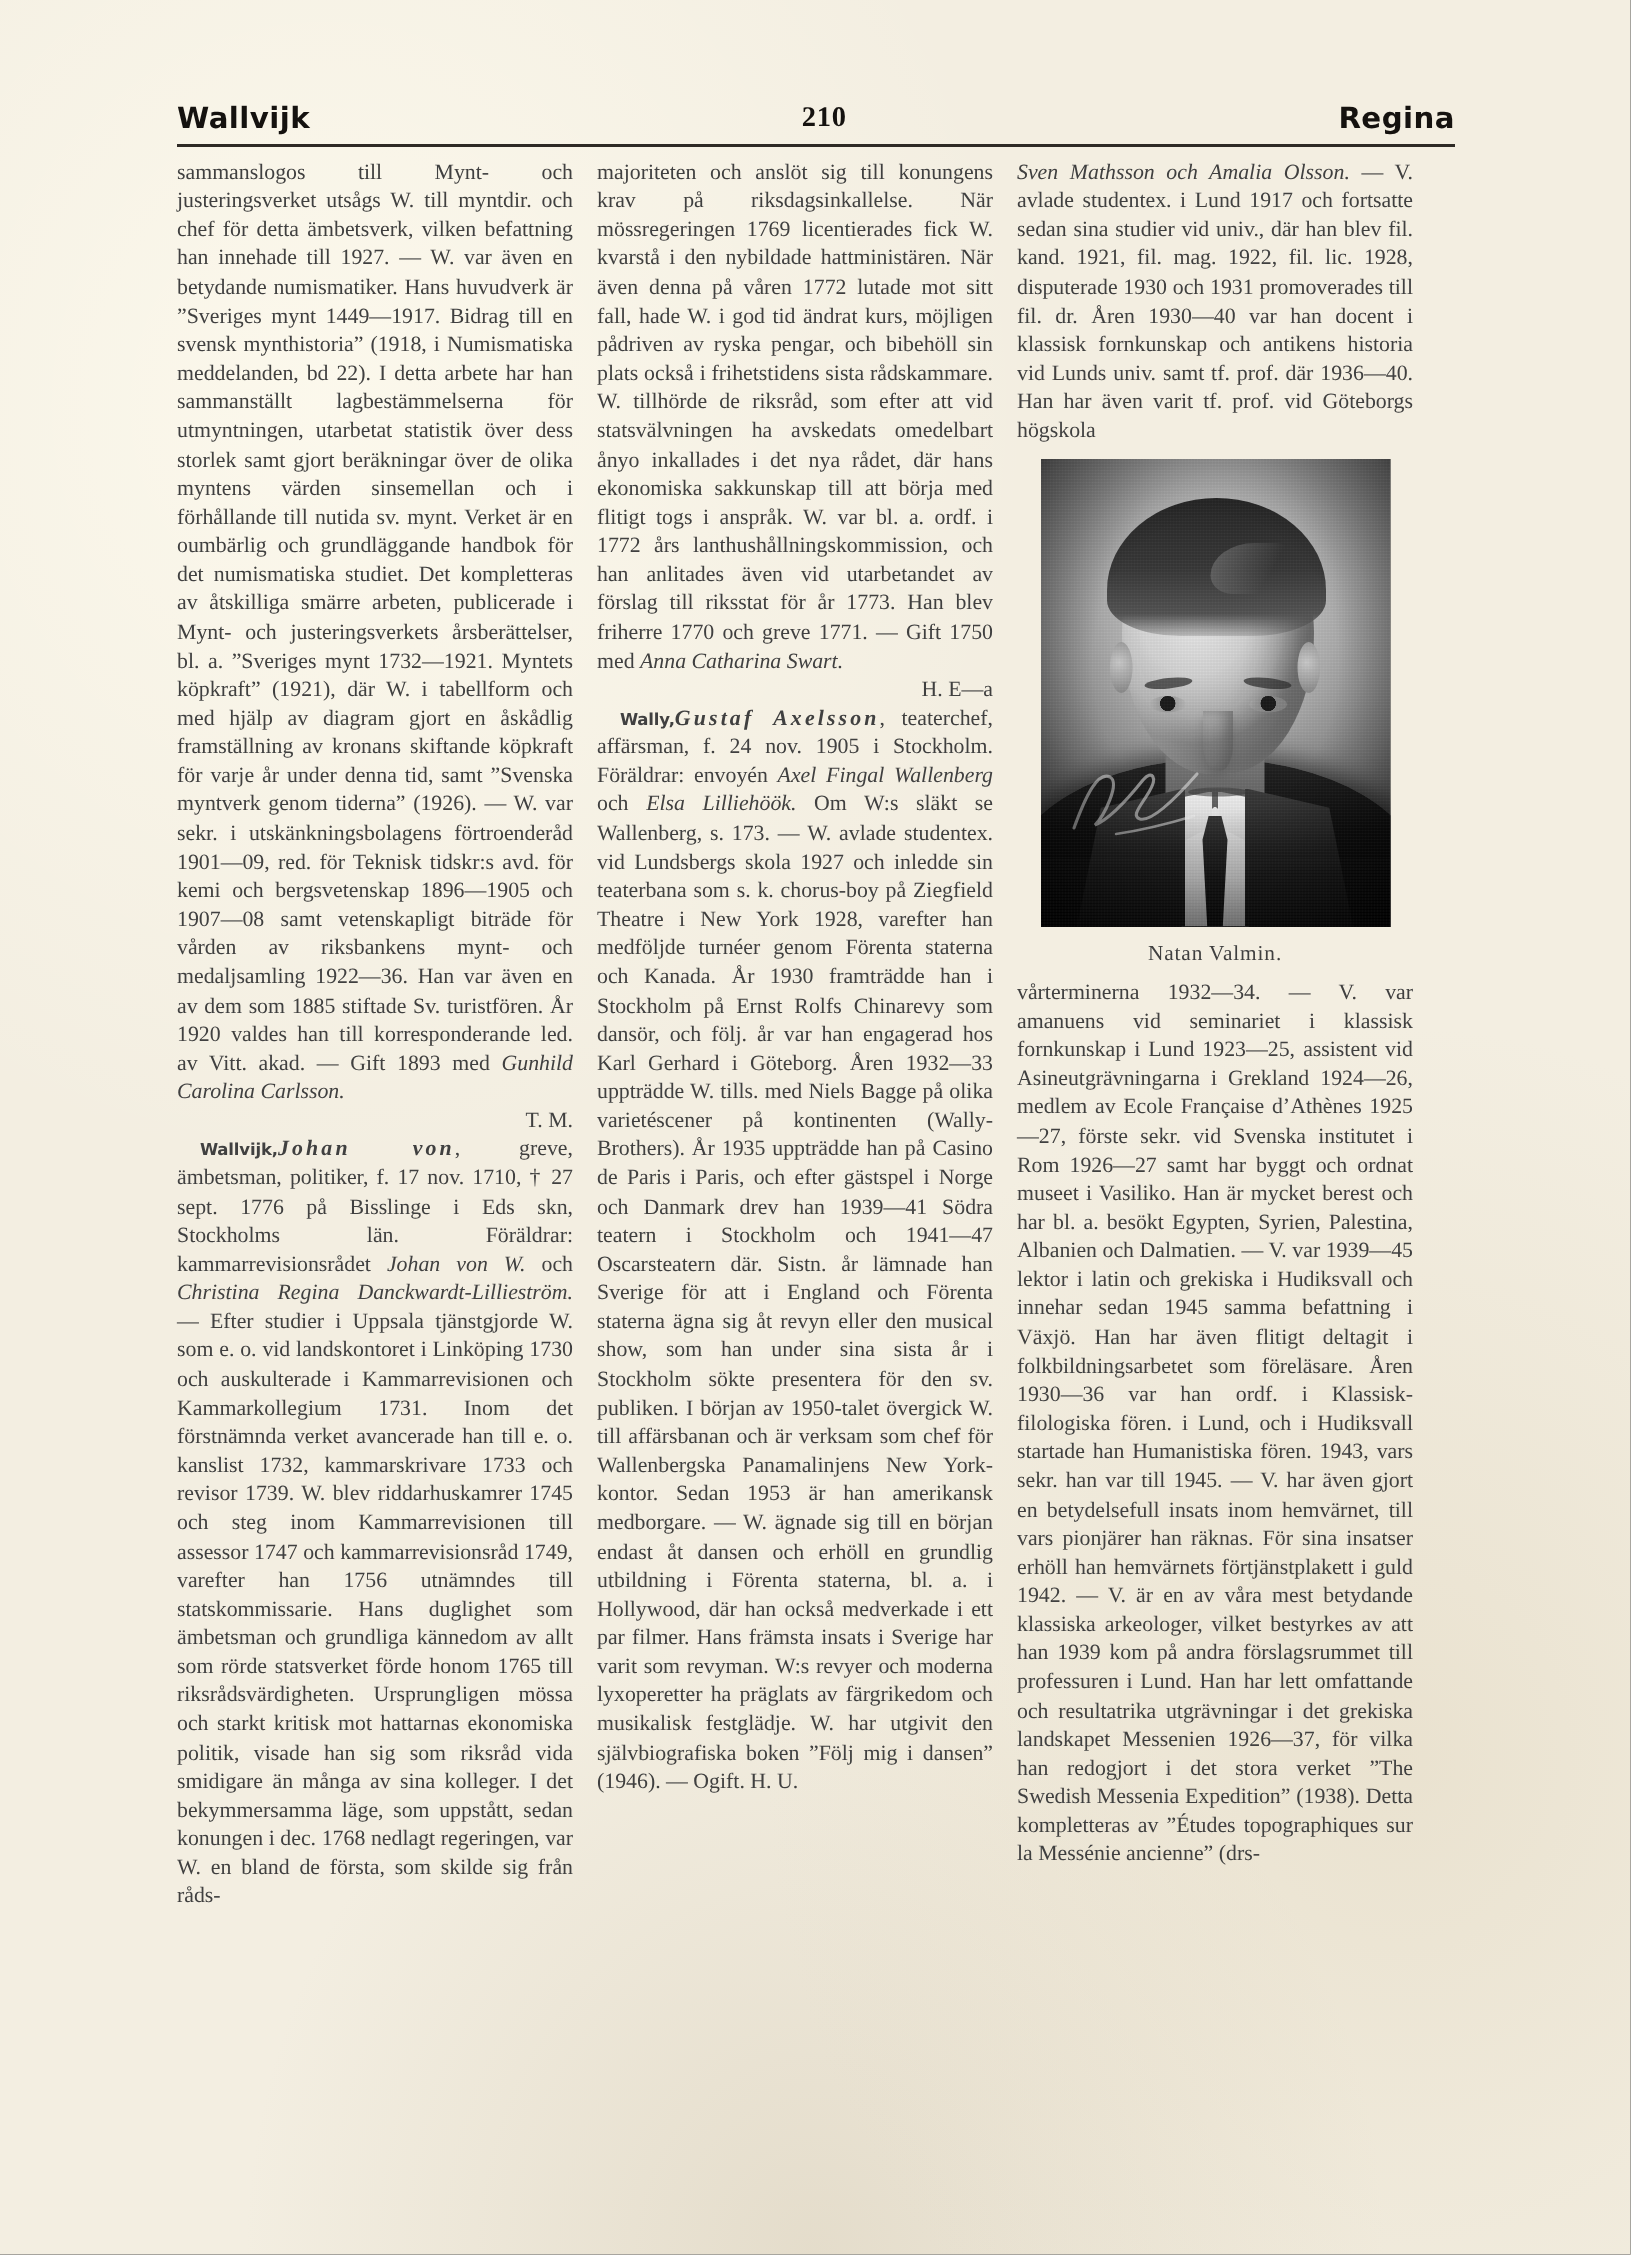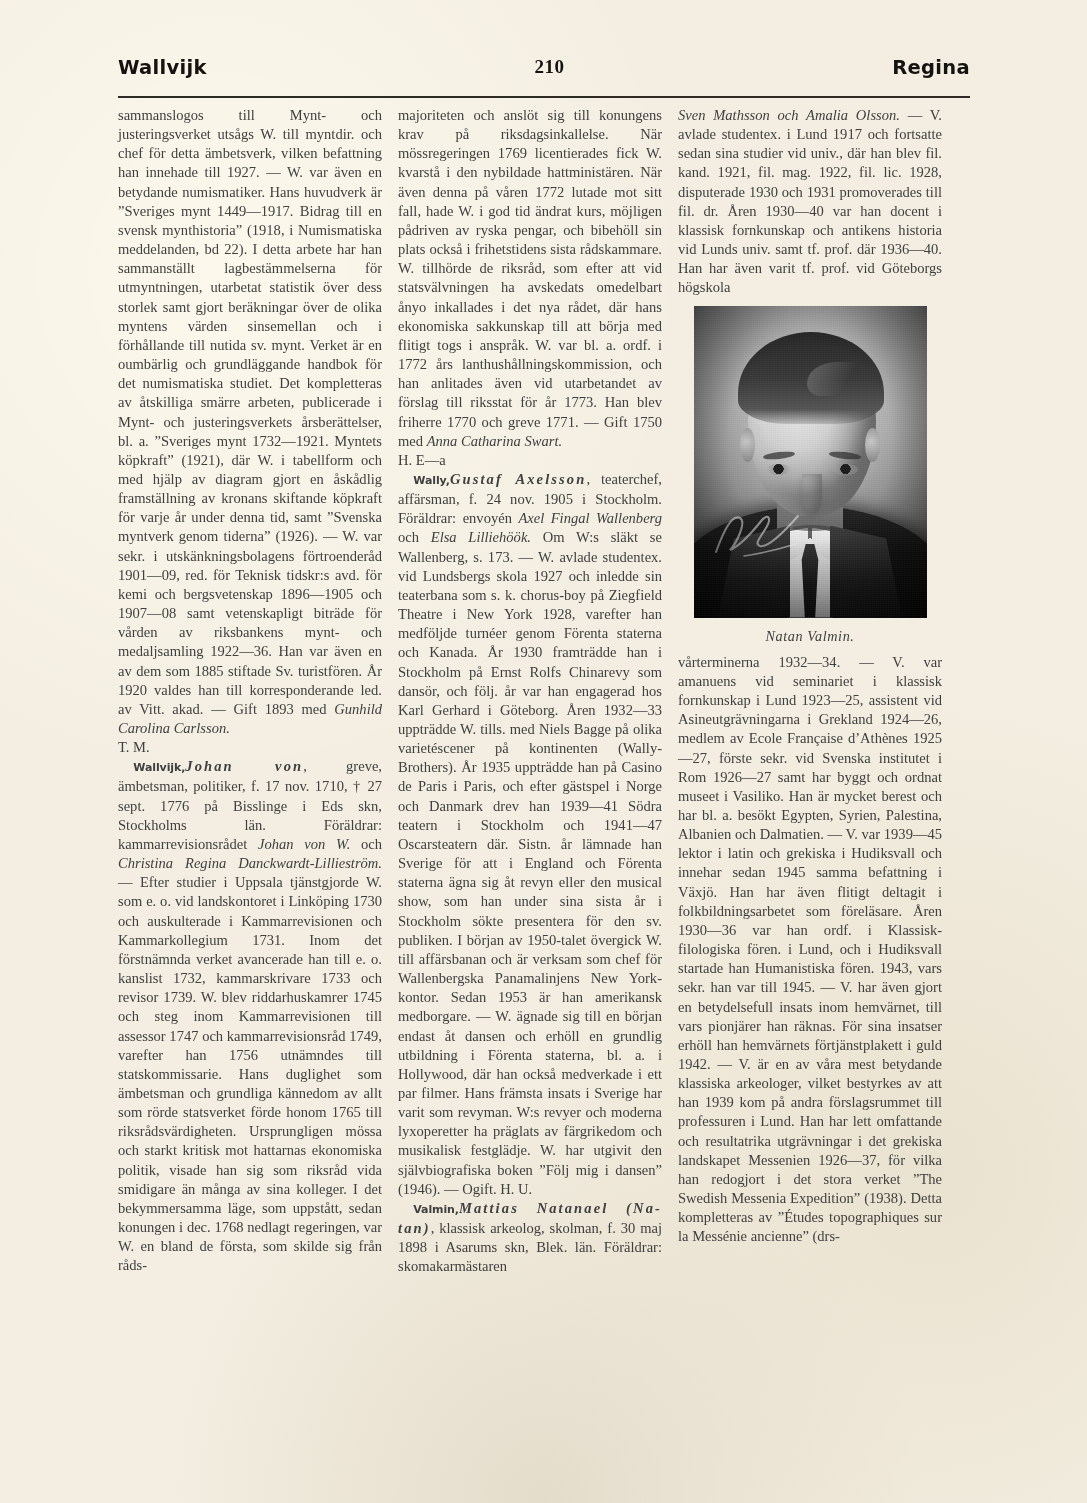--- a/index.html
+++ b/index.html
@@ -38,21 +38,21 @@
   }
 
   
   .runhead {
     position: absolute;
     left: 118px;
     top: 56px;
     width: 852px;
     height: 34px;
     display: flex;
-    align-items: flex-start;
+    align-items: flex-end;
     justify-content: space-between;
     font-family: "DejaVu Sans", sans-serif;
     font-weight: 700;
     font-size: 19.5px;
     letter-spacing: 0.3px;
     color: #15120f;
   }
   .runhead .folio {
     font-family: "Liberation Serif", serif;
     font-weight: 700;
@@ -99,28 +99,27 @@
   .col p.noind { text-indent: 0; }
 
   i, .it { font-style: italic; }
   .hw {
     font-family: "DejaVu Sans", sans-serif;
     font-weight: 700;
     font-size: 11px;
     letter-spacing: -0.1px;
   }
   .sp { font-style: italic; letter-spacing: 2.1px; font-weight: bold; }
-  .sig { display: block; }
+  .sig { display: block; text-align: right; }
 
   
   .portrait-wrap {
     position: relative;
     width: 264px;
     margin: 8px 0 0 0;
-    font-style: italic;
   }
   .portrait {
     position: relative;
     width: 233px;
     height: 312px;
     margin: 0 auto;
     overflow: hidden;
     background: #3a362f;
     filter: grayscale(100%) contrast(104%);
   }
@@ -318,21 +317,20 @@
         <p class="noind"><span>sammanslogos till Mynt- och justeringsverket utsågs W. till myntdir. och chef för detta ämbetsverk, vilken befattning han innehade till 1927. — W. var även en betydande numismatiker. Hans huvudverk är ”Sveriges mynt 1449—1917. Bidrag till en svensk mynthistoria” (1918, i Numismatiska meddelanden, bd 22). I detta arbete har han sammanställt lagbestämmelserna för utmyntningen, utarbetat statistik över dess storlek samt gjort beräkningar över de olika myntens värden sinsemellan och i förhållande till nutida sv. mynt. Verket är en oumbärlig och grundläggande handbok för det numismatiska studiet. Det kompletteras av åtskilliga smärre arbeten, publicerade i Mynt- och justeringsverkets årsberättelser, bl. a. ”Sveriges mynt 1732—1921. Myntets köpkraft” (1921), där W. i tabellform och med hjälp av diagram gjort en åskådlig framställning av kronans skiftande köpkraft för varje år under denna tid, samt ”Svenska myntverk genom tiderna” (1926). — W. var sekr. i utskänkningsbolagens förtroenderåd 1901—09, red. för Teknisk tidskr:s avd. för kemi och bergsvetenskap 1896—1905 och 1907—08 samt vetenskapligt biträde för vården av riksbankens mynt- och medaljsamling 1922—36. Han var även en av dem som 1885 stiftade Sv. turistfören. År 1920 valdes han till korresponderande led. av Vitt. akad. — Gift 1893 med </span><i>Gunhild Carolina Carlsson.</i><span class="sig">T. M.</span></p>
 
         <p class="ind"><span class="hw">Wallvijk,</span><span class="sp">Johan von</span><span>, greve, ämbetsman, politiker, f. 17 nov. 1710, † 27 sept. 1776 på Bisslinge i Eds skn, Stockholms län. Föräldrar: kammarrevisionsrådet </span><i>Johan von W.</i><span> och </span><i>Christina Regina Danckwardt-Lillieström.</i><span> — Efter studier i Uppsala tjänstgjorde W. som e. o. vid landskontoret i Linköping 1730 och auskulterade i Kammarrevisionen och Kammarkollegium 1731. Inom det förstnämnda verket avancerade han till e. o. kanslist 1732, kammarskrivare 1733 och revisor 1739. W. blev riddarhuskamrer 1745 och steg inom Kammarrevisionen till assessor 1747 och kammarrevisionsråd 1749, varefter han 1756 utnämndes till statskommissarie. Hans duglighet som ämbetsman och grundliga kännedom av allt som rörde statsverket förde honom 1765 till riksrådsvärdigheten. Ursprungligen mössa och starkt kritisk mot hattarnas ekonomiska politik, visade han sig som riksråd vida smidigare än många av sina kolleger. I det bekymmersamma läge, som uppstått, sedan konungen i dec. 1768 nedlagt regeringen, var W. en bland de första, som skilde sig från råds-</span></p>
       </div>
 
       <div class="col" id="col2">
         <p class="noind"><span>majoriteten och anslöt sig till konungens krav på riksdagsinkallelse. När mössregeringen 1769 licentierades fick W. kvarstå i den nybildade hattministären. När även denna på våren 1772 lutade mot sitt fall, hade W. i god tid ändrat kurs, möjligen pådriven av ryska pengar, och bibehöll sin plats också i frihetstidens sista rådskammare. W. tillhörde de riksråd, som efter att vid statsvälvningen ha avskedats omedelbart ånyo inkallades i det nya rådet, där hans ekonomiska sakkunskap till att börja med flitigt togs i anspråk. W. var bl. a. ordf. i 1772 års lanthushållningskommission, och han anlitades även vid utarbetandet av förslag till riksstat för år 1773. Han blev friherre 1770 och greve 1771. — Gift 1750 med </span><i>Anna Catharina Swart.</i><span class="sig">H. E—a</span></p>
 
         <p class="ind"><span class="hw">Wally,</span><span class="sp">Gustaf Axelsson</span><span>, teaterchef, affärsman, f. 24 nov. 1905 i Stockholm. Föräldrar: envoyén </span><i>Axel Fingal Wallenberg</i><span> och </span><i>Elsa Lilliehöök.</i><span> Om W:s släkt se Wallenberg, s. 173. — W. avlade studentex. vid Lundsbergs skola 1927 och inledde sin teaterbana som s. k. chorus-boy på Ziegfield Theatre i New York 1928, varefter han medföljde turnéer genom Förenta staterna och Kanada. År 1930 framträdde han i Stockholm på Ernst Rolfs Chinarevy som dansör, och följ. år var han engagerad hos Karl Gerhard i Göteborg. Åren 1932—33 uppträdde W. tills. med Niels Bagge på olika varietéscener på kontinenten (Wally-Brothers). År 1935 uppträdde han på Casino de Paris i Paris, och efter gästspel i Norge och Danmark drev han 1939—41 Södra teatern i Stockholm och 1941—47 Oscarsteatern där. Sistn. år lämnade han Sverige för att i England och Förenta staterna ägna sig åt revyn eller den musical show, som han under sina sista år i Stockholm sökte presentera för den sv. publiken. I början av 1950-talet övergick W. till affärsbanan och är verksam som chef för Wallenbergska Panamalinjens New York-kontor. Sedan 1953 är han amerikansk medborgare. — W. ägnade sig till en början endast åt dansen och erhöll en grundlig utbildning i Förenta staterna, bl. a. i Hollywood, där han också medverkade i ett par filmer. Hans främsta insats i Sverige har varit som revyman. W:s revyer och moderna lyxoperetter ha präglats av färgrikedom och musikalisk festglädje. W. har utgivit den självbiografiska boken ”Följ mig i dansen” (1946). — Ogift. H. U.</span></p>
 
-        <p class="ind"><span class="hw">Valmin,</span><span class="sp">Mattias Natanael (Na-</span><span class="sp">tan)</span><span>, klassisk arkeolog, skolman, f. 30 maj 1898 i Asarums skn, Blek. län. Föräldrar: skomakarmästaren</span></p>
       </div>
 
       <div class="col" id="col3">
         <p class="noind"><i>Sven Mathsson och Amalia Olsson.</i><span> — V. avlade studentex. i Lund 1917 och fortsatte sedan sina studier vid univ., där han blev fil. kand. 1921, fil. mag. 1922, fil. lic. 1928, disputerade 1930 och 1931 promoverades till fil. dr. Åren 1930—40 var han docent i klassisk fornkunskap och antikens historia vid Lunds univ. samt tf. prof. där 1936—40. Han har även varit tf. prof. vid Göteborgs högskola</span></p>
 
         <div class="portrait-wrap">
           <div class="portrait">
             <div class="ph-bg"></div>
             <div class="ph-shoulder"></div>
             <div class="ph-neck"></div>

